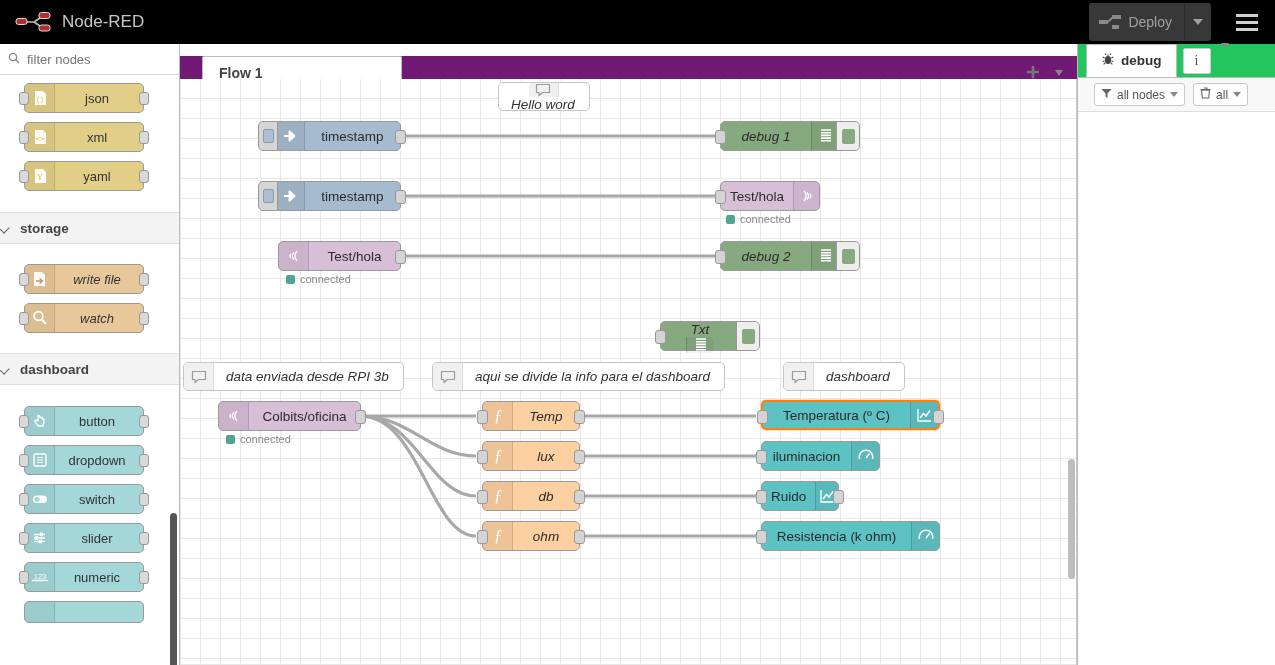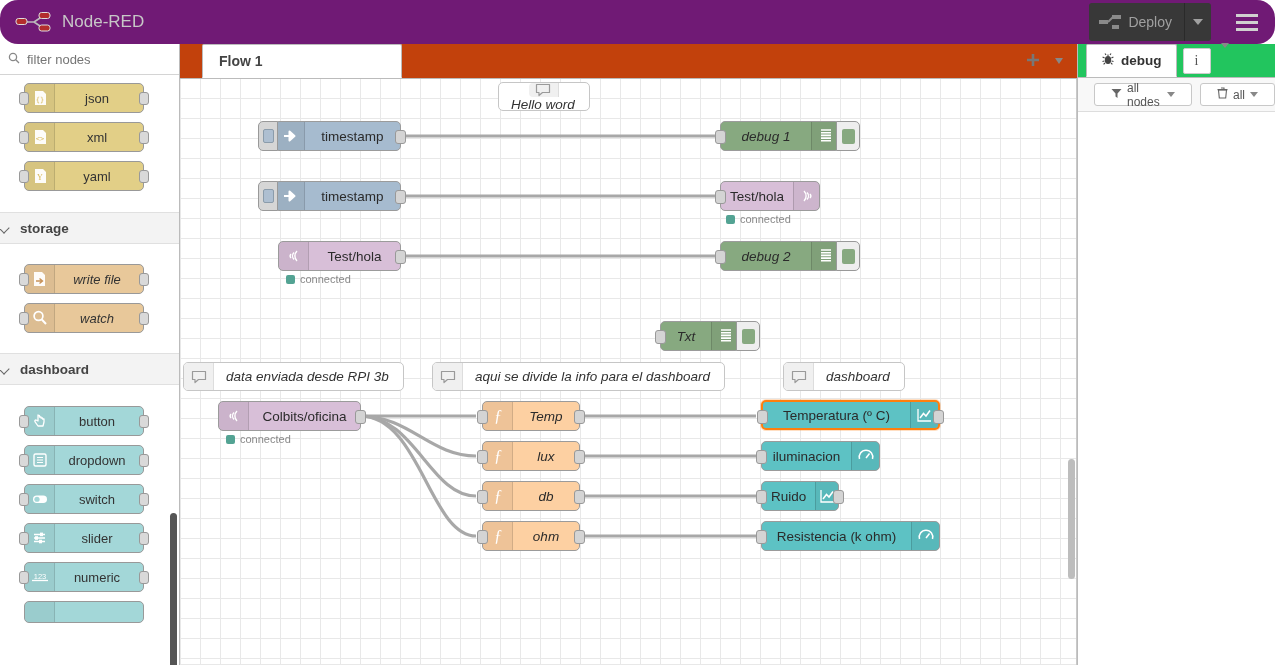--- a/index.html
+++ b/index.html
@@ -8,22 +8,22 @@
     width: 1275px; height: 665px;
     overflow: hidden;
     font-family: "Liberation Sans", sans-serif;
     background: #fff;
   }
 
   
   #header {
     position: absolute; top: 0; left: 0;
     width: 1275px; height: 44px;
-    background: #701a75; color: #fff;
-    display: flex; align-items: center; border-radius: 18px;
+    background: #000000; color: #fff;
+    display: flex; align-items: center;
   }
   #logo-area { display: flex; align-items: center; padding-left: 14px; }
   #logo-icon { width: 40px; height: 26px; }
   #brand-title {
     font-size: 17px; color: #c7c7c7; margin-left: 8px;
     font-family: "Liberation Sans", sans-serif; font-weight: 400;
   }
   #header-right {
     margin-left: auto; display: flex; align-items: center; height: 100%;
   }
@@ -123,23 +123,23 @@
   .c-storage { background: #e8c89a; font-style: italic; }
   .c-dashboard { background: #a3d7d8; }
 
   #palette-scrollbar {
     position: absolute; right: 2px; top: 430px;
     width: 7px; height: 190px; background: #555; border-radius: 4px;
   }
 
   
   #tabbar {
-    position: absolute; top: 44px; left: 180px;
+    position: absolute; top: 56px; left: 180px;
     width: 897px; height: 35px;
-    background: #c2410c;
+    background: #701a75;
     border-bottom: 1px solid #bbb;
     display: flex; align-items: flex-end;
   }
   #flow-tab {
     margin-left: 22px;
     height: 34px; min-width: 200px;
     background: #fff;
     border: 1px solid #bbb; border-bottom: 1px solid #fff;
     display: flex; align-items: center; padding: 0 16px;
     font-weight: bold; font-size: 14px; color: #444;
@@ -307,21 +307,21 @@
     margin-left: 10px; margin-bottom: 11px;
   }
   #sb-toolbar {
     height: 34px; background: #f8f8f8;
     border-bottom: 1px solid #ddd;
     display: flex; align-items: center; gap: 8px; padding-left: 16px;
   }
   .sb-btn {
     height: 23px; border: 1px solid #c8c8c8; background: #fff;
     border-radius: 3px; display: flex; align-items: center;
-    padding: 0 16px; gap: 5px; font-size: 12px; color: #555;
+    padding: 0 6px; gap: 5px; font-size: 12px; color: #555;
   }
   .mini-caret {
     width: 0; height: 0;
     border-left: 4px solid transparent;
     border-right: 4px solid transparent;
     border-top: 5px solid #888;
   }
   #sb-messages { height: 550px; background: #fff; }
 </style>
 </head>
@@ -641,21 +641,21 @@
     <span class="cn-icon-right">
       <svg width="14" height="16" viewBox="0 0 14 16">
         <path d="M2 2 h10 M2 4.7 h10 M2 7.4 h10 M2 10.1 h10 M2 12.8 h10" stroke="#fff" stroke-width="1.6"></path>
       </svg>
     </span>
     <span class="debug-btn">
         <i style="background:#87a980"></i>
       </span>
   </div>
 
-  <div class="cnode f-debug" style="left:480px; top:242px; width:80px;">
+  <div class="cnode f-debug" style="left:480px; top:242px; width:80px;flex-direction:column;">
     <span class="cport in"></span>
     <span class="cn-label italic">Txt</span>
     <span class="cn-icon-right">
       <svg width="14" height="16" viewBox="0 0 14 16">
         <path d="M2 2 h10 M2 4.7 h10 M2 7.4 h10 M2 10.1 h10 M2 12.8 h10" stroke="#fff" stroke-width="1.6"></path>
       </svg>
     </span>
     <span class="debug-btn">
         <i style="background:#87a980"></i>
       </span>

